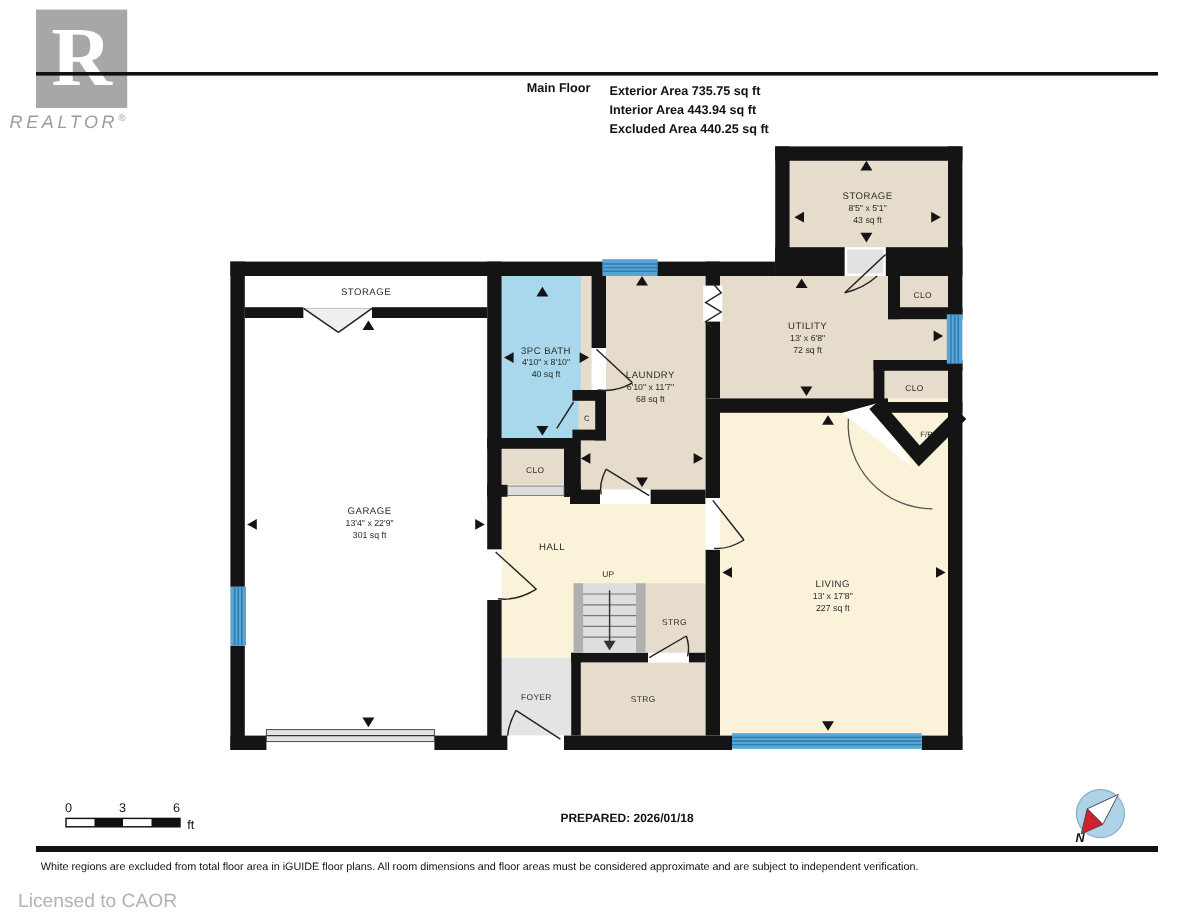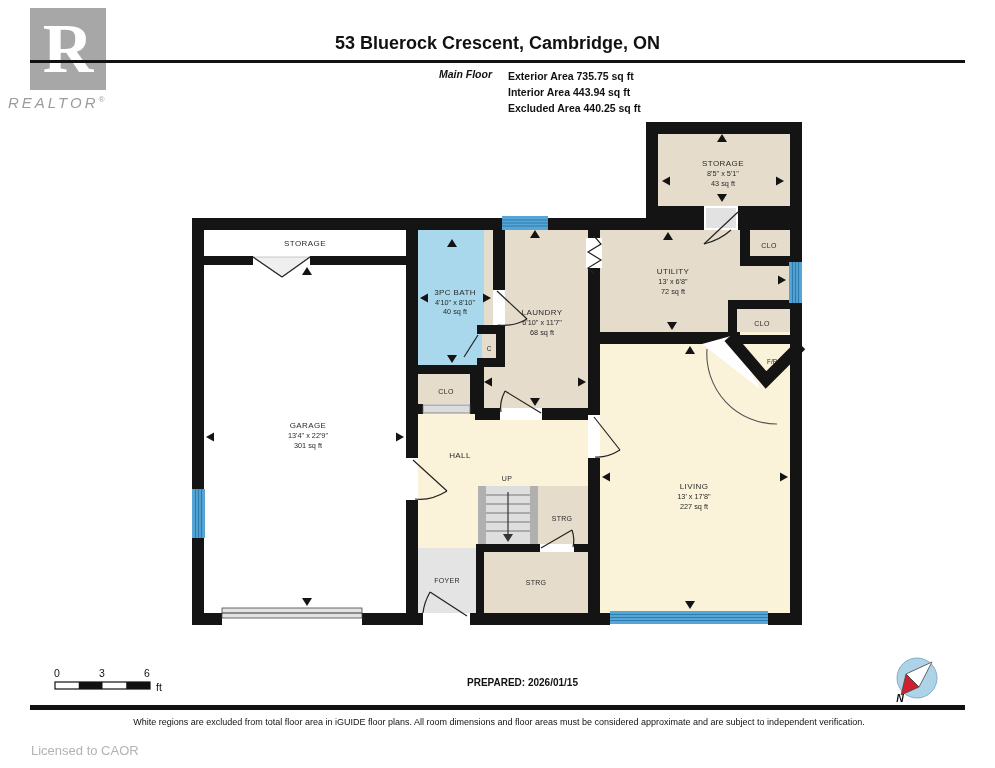--- a/index.html
+++ b/index.html
@@ -7,45 +7,44 @@
         font-family:"Liberation Sans",sans-serif;overflow:hidden;}
   .abs{position:absolute;}
   .logo-box{left:30px;top:8px;width:76px;height:82px;background:#a7a7a7;z-index:1;
             display:flex;align-items:center;justify-content:center;}
   .logo-r{color:#fff;font-family:"Liberation Serif",serif;font-weight:bold;
           font-size:70px;line-height:70px;}
   .logo-text{left:8px;top:94px;font-size:15px;color:#9c9c9c;letter-spacing:3px;z-index:1;font-style:italic;}
   .logo-text sup{font-size:8px;letter-spacing:0;}
   .title{left:0;top:33px;width:995px;text-align:center;font-size:18px;font-weight:bold;color:#111;z-index:2;}
   .rule{left:30px;top:60px;width:935px;height:2.5px;background:#111;z-index:3;}
-  .floor-label{left:330px;top:68px;width:162px;text-align:right;font-size:10.5px;font-weight:bold;color:#111;font-style:italic;}
+  .floor-label{left:330px;top:68px;width:162px;text-align:right;font-size:10.5px;font-weight:bold;color:#111;}
   .area-lines{left:508px;top:68px;font-size:10.5px;color:#111;line-height:16px;font-weight:bold;}
   .plan-svg{left:0;top:0;width:995px;height:768px;z-index:2;}
   .prepared{left:380px;top:677px;width:285px;text-align:center;font-size:10px;font-weight:bold;color:#111;}
   .rule2{left:30px;top:705px;width:935px;height:4.5px;background:#111;}
-  .disclaimer{left:34px;top:717px;width:930px;font-size:9px;color:#111;text-align:center;}
-  .license{left:31px;top:743px;font-size:13px;color:#b3b3b3;}
+  .disclaimer{left:34px;top:717px;width:930px;font-size:9px;color:#111;}
+  .license{left:15px;top:743px;font-size:16px;color:#b3b3b3;}
   text{font-family:"Liberation Sans",sans-serif;fill:#2a2a2a;}
   .room-t{font-size:8px;letter-spacing:.4px;}
   .dim-t{font-size:7.3px;}
   .small-t{font-size:7px;letter-spacing:.3px;}
   .tiny-t{font-size:6.5px;}
   .tick-t{font-size:10.5px;fill:#111;}
   .n-t{font-size:10.5px;font-style:italic;font-weight:bold;fill:#111;}
 </style>
 </head>
 <body>
 
 <div class="page">
 
   <div class="abs logo-box">
     <span class="logo-r">R</span>
   </div>
   <div class="abs logo-text"><span>REALTOR</span><sup>®</sup></div>
-  <div class="abs title">53 Bluerock Crescent, Cambridge, ON</div>
   <div class="abs rule"></div>
   <div class="abs floor-label">Main Floor</div>
   <div class="abs area-lines">
     <div>Exterior Area 735.75 sq ft</div>
     <div>Interior Area 443.94 sq ft</div>
     <div>Excluded Area 440.25 sq ft</div>
   </div>
 
   <svg class="abs plan-svg" viewBox="0 0 995 768">
 
@@ -297,18 +296,18 @@
     </g>
 
     <g>
       <circle cx="917" cy="678" r="20" fill="#aed2e6" stroke="#86aec9" stroke-width="1"></circle>
       <polygon points="932,662 906,674 919,687" fill="#ffffff" stroke="#444" stroke-width="0.8"></polygon>
       <polygon points="901,695 919,687 906,674" fill="#cf2030" stroke="#444" stroke-width="0.8"></polygon>
       <text x="900" y="702" class="n-t" text-anchor="middle">N</text>
     </g>
   </svg>
 
-  <div class="abs prepared">PREPARED: 2026/01/15</div>
+  <div class="abs prepared">PREPARED: 2026/01/18</div>
   <div class="abs rule2"></div>
   <div class="abs disclaimer">White regions are excluded from total floor area in iGUIDE floor plans. All room dimensions and floor areas must be considered approximate and are subject to independent verification.</div>
   <div class="abs license">Licensed to CAOR</div>
 
 </div>
 
 </body></html>

